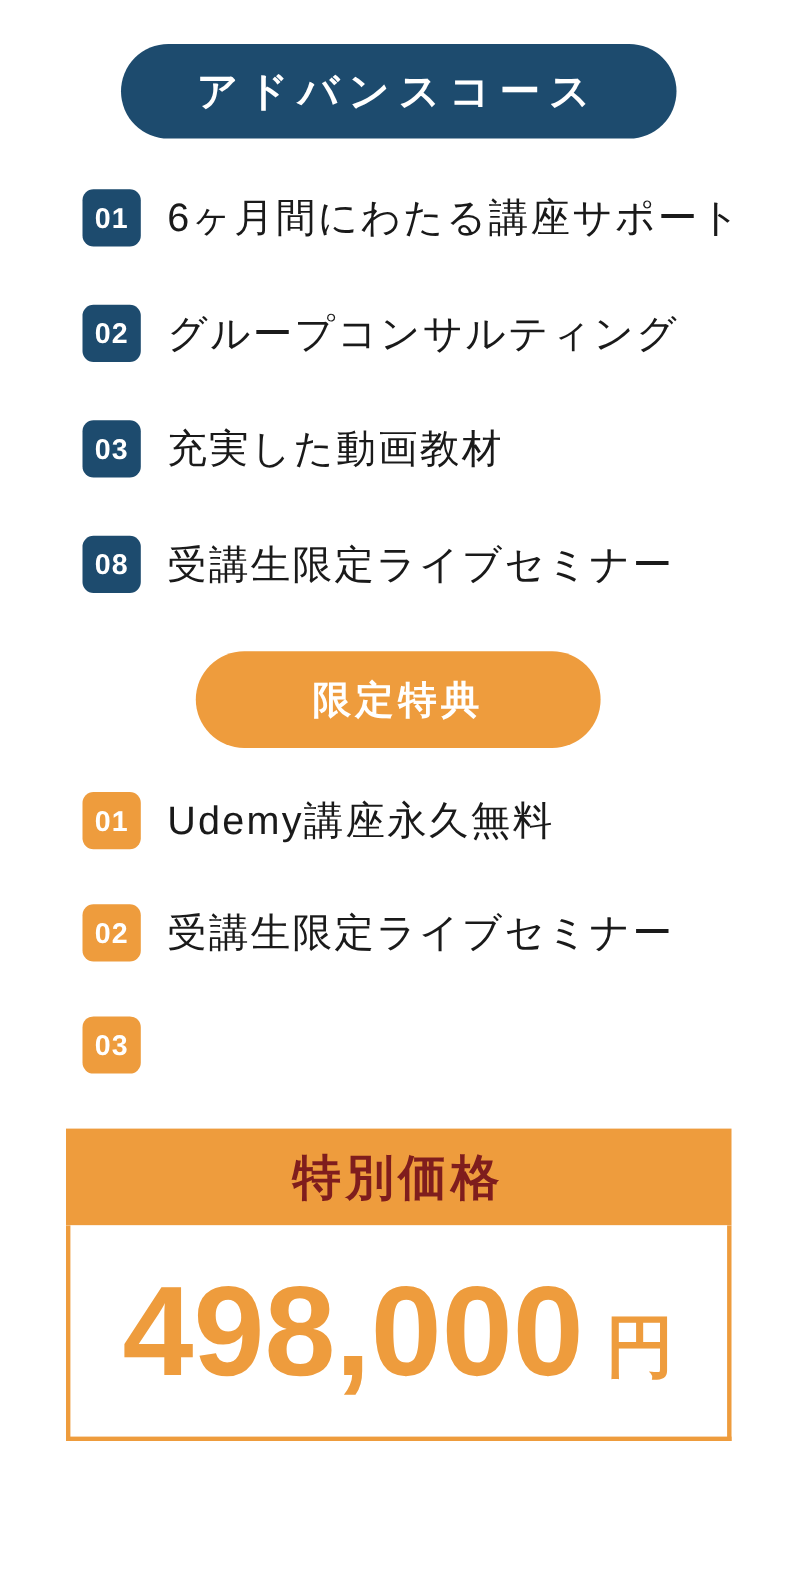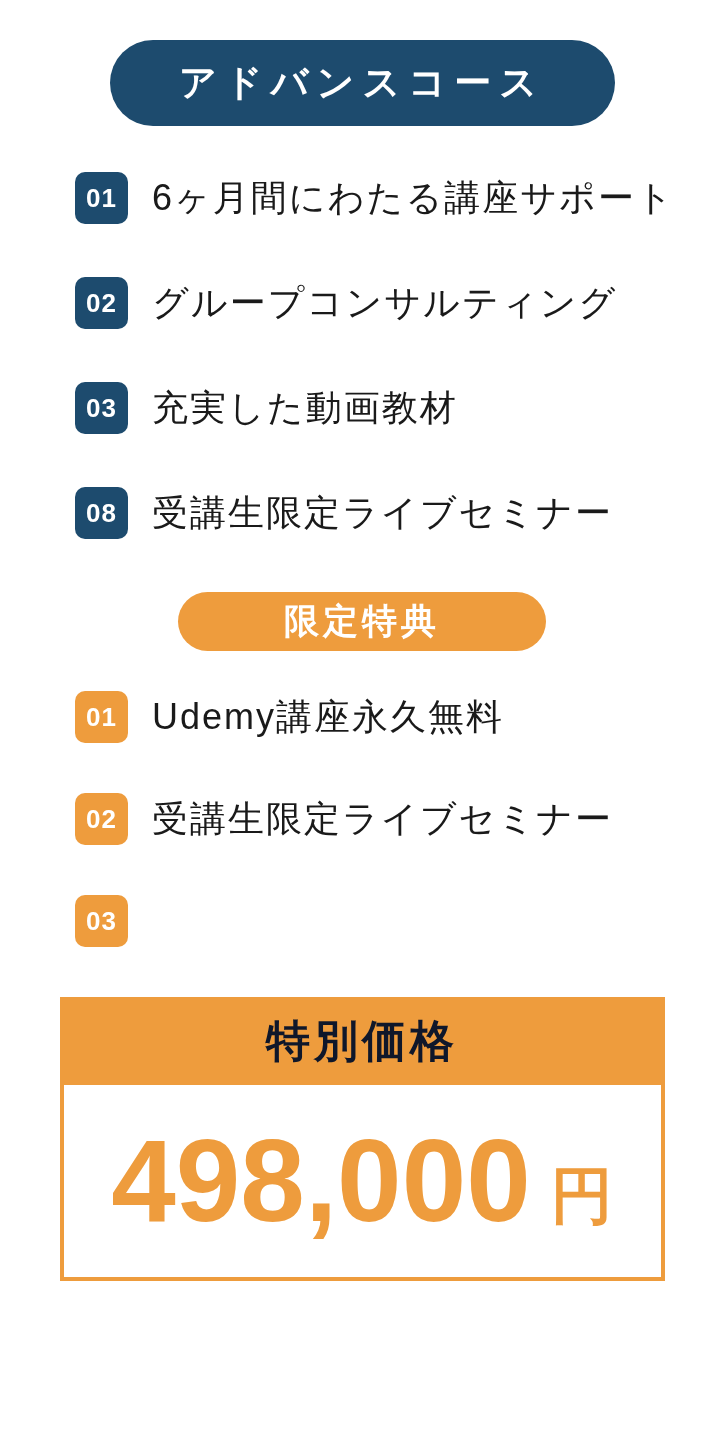--- a/index.html
+++ b/index.html
@@ -34,21 +34,21 @@
   .pill-navy{
     width:505px;
     height:86px;
     margin:40px auto 46px;
     background:var(--navy);
     font-size:37px;
     letter-spacing:8px;
   }
   .pill-orange{
     width:368px;
-    height:59px;
+    height:88px;
     margin:32px auto 40px;
     background:var(--orange);
     font-size:35px;
     letter-spacing:4px;
   }
   
   .list{display:block;}
   .row{
     display:flex;
     align-items:center;
@@ -82,21 +82,21 @@
     white-space:nowrap;
   }
   
   .price-box{
     width:605px;
     margin:14px auto 0;
   }
   .price-header{
     height:88px;
     background:var(--orange);
-    color:#0f172a;
+    color:#7f1d1d;
     font-size:44px;
     font-weight:bold;
     letter-spacing:4px;
     display:flex;
     align-items:center;
     justify-content:center;
   }
   .price-body{
     height:196px;
     background:var(--paper);

